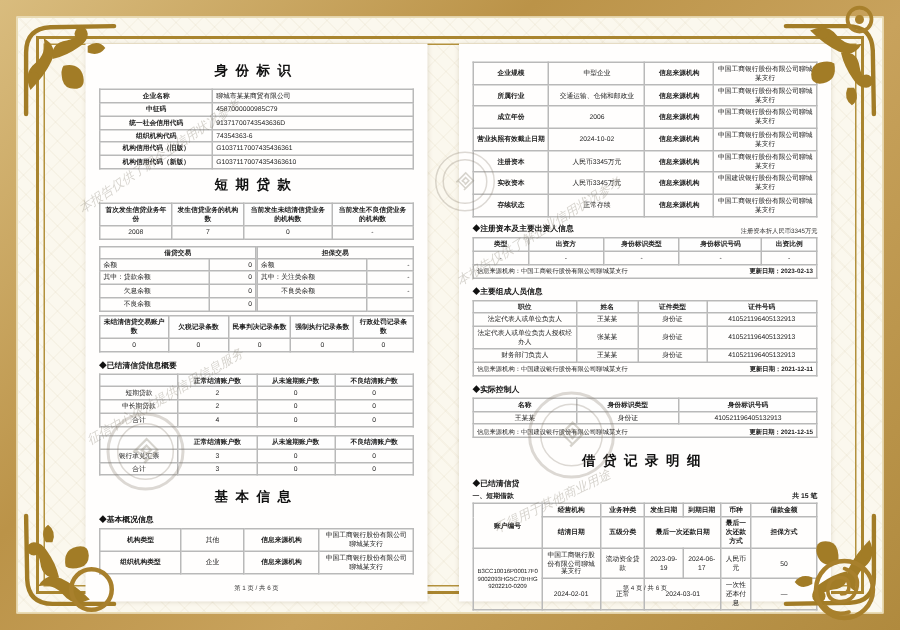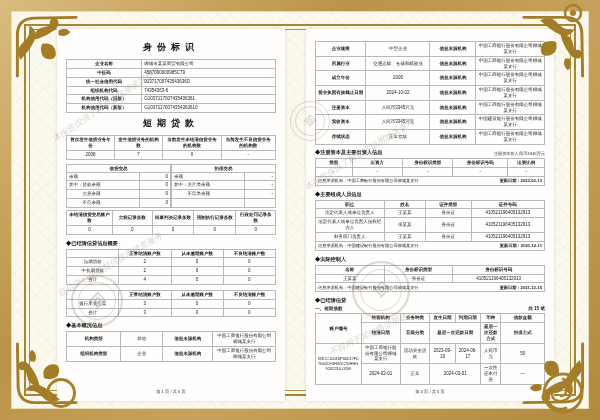--- a/index.html
+++ b/index.html
@@ -328,20 +328,21 @@
           </tr>
           <tr>
             <td>合计</td>
             <td>3</td>
             <td>0</td>
             <td>0</td>
           </tr>
         </tbody>
     </table>
 
+    <div class="doc-title" style="margin-top:8px">基本信息</div>
     <div class="sub-title">◆基本概况信息</div>
     <table class="src4">
       <colgroup>
           <col style="width:26%">
           <col style="width:20%">
           <col style="width:24%">
           <col style="width:30%">
         </colgroup>
       <tbody>
           <tr>
@@ -516,20 +517,21 @@
             <td>身份证</td>
             <td>410521196405132913</td>
           </tr>
         </tbody>
     </table>
     <div class="src-bar">
       <span>信息来源机构：中国建设银行股份有限公司聊城某支行</span>
       <span class="u">更新日期：2021-12-15</span>
     </div>
 
+    <div class="doc-title" style="margin-top:9px">借贷记录明细</div>
     <div class="sub-title">◆已结清信贷</div>
     <div class="grp-line">
       <span>一、短期借款</span>
       <span>共 15 笔</span>
     </div>
     <table class="loan">
       <colgroup>
         <col style="width:20%">
           <col style="width:17%">
           <col style="width:13%">

